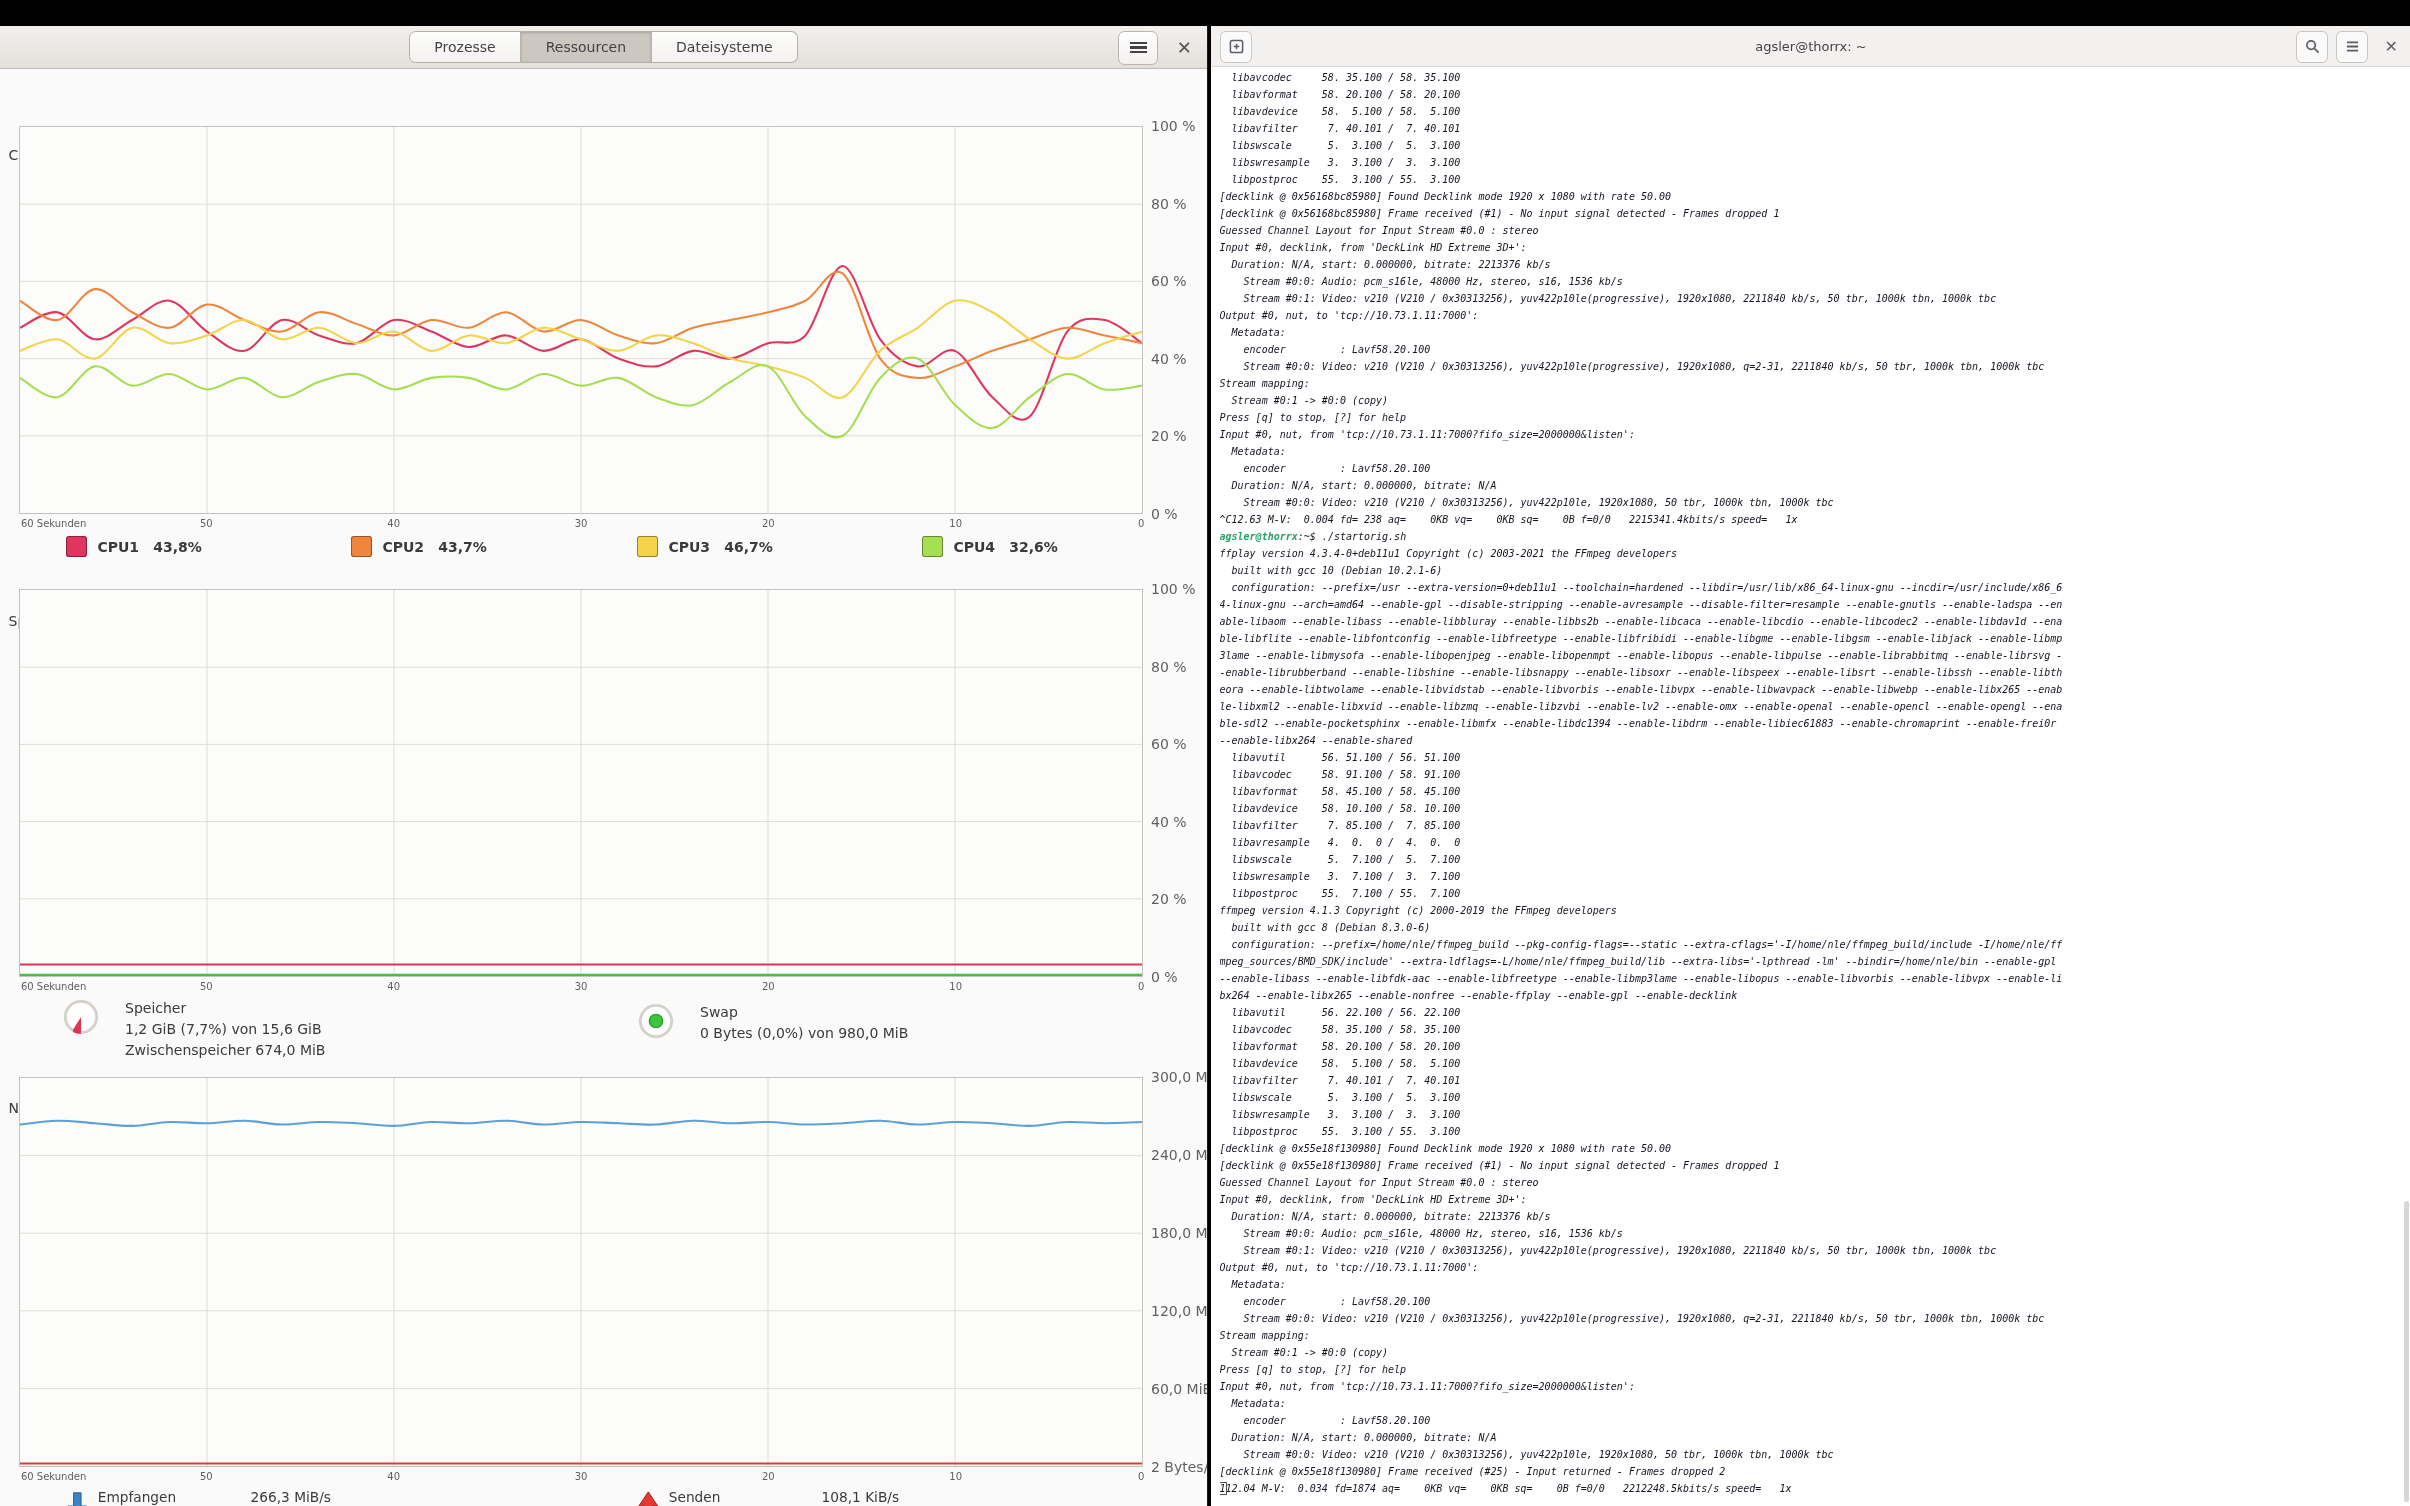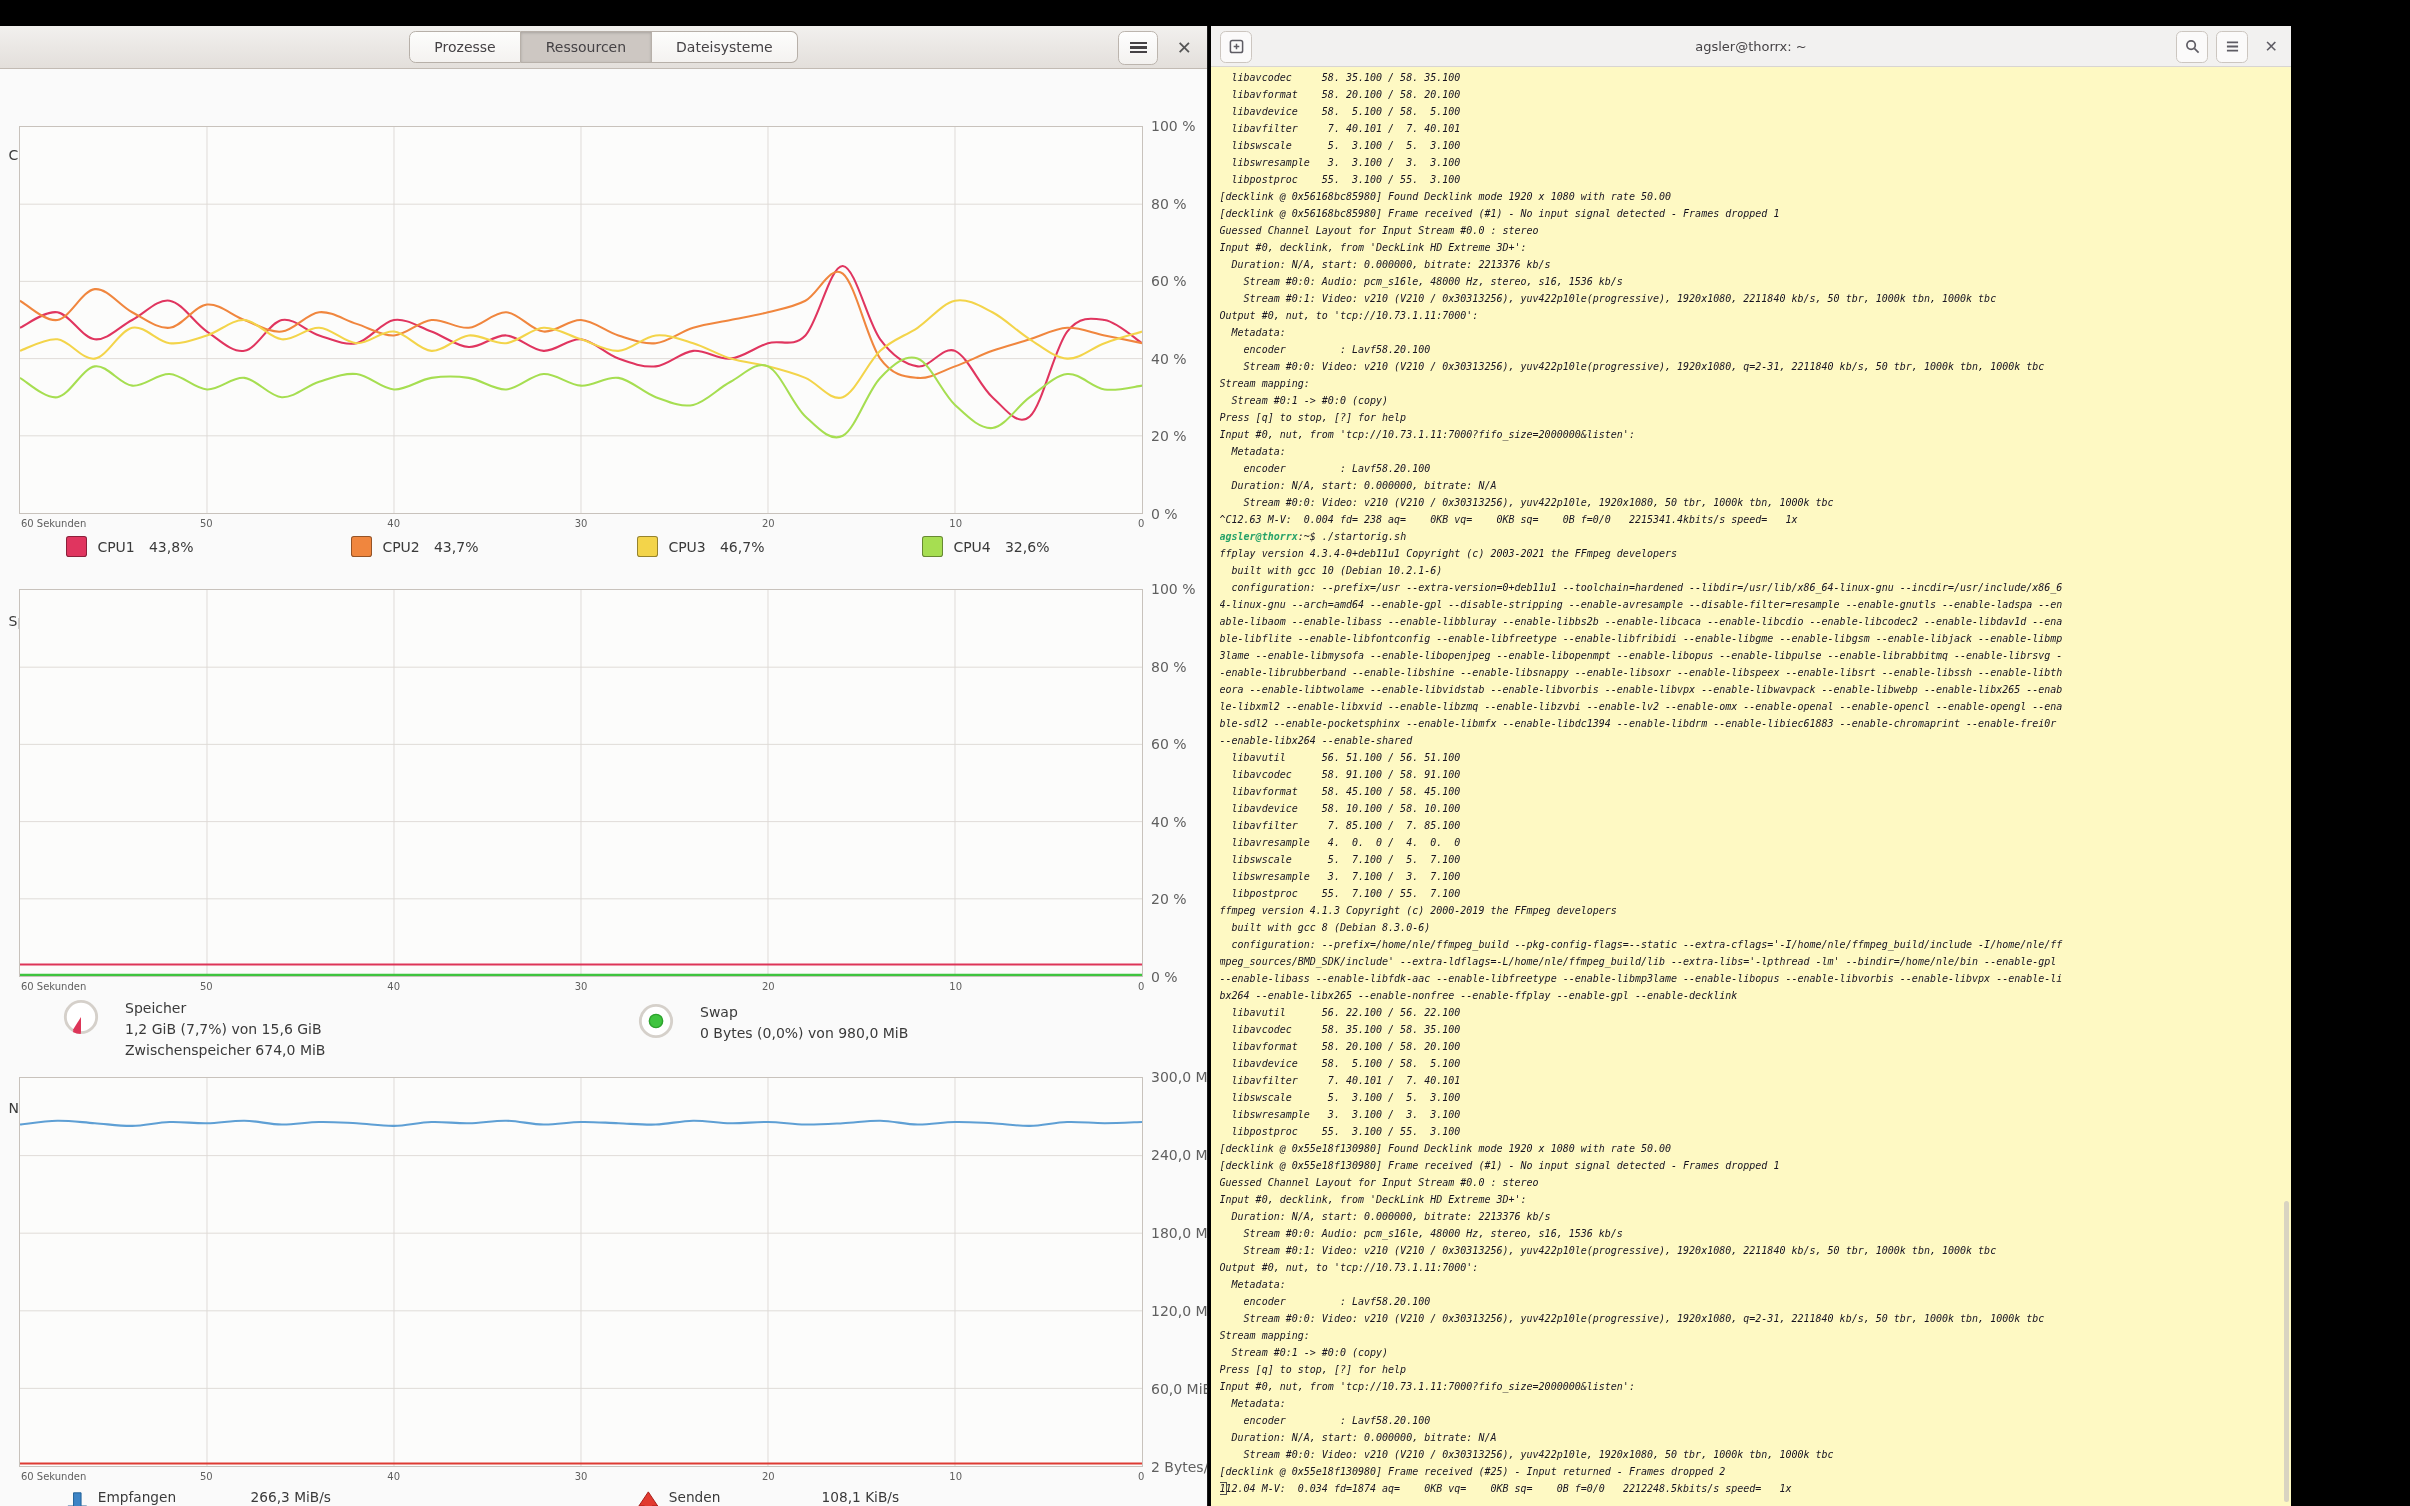--- a/index.html
+++ b/index.html
@@ -23,33 +23,33 @@
   .sec-title { position:absolute; left:8.5px; font-size:14px; font-weight:normal; color:#3a3a3a;margin-top:44px; }
   .chartbox { position:absolute; left:19px; width:1124px; background:#fcfcfb; border:0.9px solid #c8c2bc; }
   .chartbox svg { display:block; width:100%; height:100%; }
   .yticks { position:absolute; left:1151px; width:56px; font-size:14px; color:#5f5f5f; }
   .yticks span { position:absolute; left:0; transform:translateY(-50%); white-space:nowrap; }
   .xticks { position:absolute; left:19px; width:1124px; height:14px; font-size:10px; color:#5f5f5f; }
   .xticks span { position:absolute; top:1.9px; transform:translateX(-50%); white-space:nowrap; }
   .xticks span:first-child { transform:none; }
   .xticks span:last-child { transform:translateX(-80%); }
 
-  .legend-cpu { position:absolute; left:0; width:1208px; }
+  .legend-cpu { position:absolute; left:0; width:1208px;font-weight:bold; }
   .legend-cpu .item { position:absolute; display:flex; align-items:center; gap:10.4px; font-size:14px; color:#3a3a3a; }
   .swatch { width:21px; height:21px; border-radius:2.8px; border:0.9px solid rgba(0,0,0,.38); }
   .legend-cpu .val { margin-left:3.8px; }
 
   .mem-item { position:absolute; display:flex; gap:25px; }
   .pie-icon { width:38px; height:38px; flex:0 0 auto; }
   .mem-text div { font-size:14px; color:#3a3a3a; line-height:21px; }
   .net-item { position:absolute; display:grid; grid-template-columns:28px 149px auto; column-gap:3.8px; font-size:13.7px; color:#3a3a3a; line-height:21px; }
   .net-icon { grid-row:1 / span 2; width:22.6px; height:38px; }
 
   
-  #terminal { left:1211px; width:1080px; background:#fef9c3; }
+  #terminal { left:1211px; width:1200px; background:#ffffff; }
   .thead { position:relative; height:41px; background:#f2f1f0; border-bottom:0.9px solid #d8d5d2; display:flex; align-items:center; justify-content:center; }
   .tbtn { position:absolute; width:32px; height:32px; top:4.7px; border:0.9px solid #ccc6c0; border-radius:5.6px; background:#fbfafa; display:flex; align-items:center; justify-content:center; color:#5e5c64; }
   .ttitle { font-size:13px; color:#454245; }
   .tclose { position:absolute; right:13px; top:11.3px; font-size:16px; color:#5e5c64; }
   .tout { position:absolute; top:43px; left:8.5px; right:9.4px; bottom:0; font-family:"DejaVu Sans Mono","Liberation Mono",monospace; font-size:10px; line-height:17px; color:#171421; white-space:pre; overflow:hidden;font-style:italic; }
   .tline { height:17px; }
   .prompt { color:#26a269; font-weight:bold; }
   .cursor { outline:0.9px solid #4d4d4d; outline-offset:-0.9px; }
   .t-scroll { position:absolute; right:1.9px; bottom:3.8px; width:5.6px; height:301px; border-radius:2.8px; background:#c9c4c0; opacity:.7; }
 </style>

